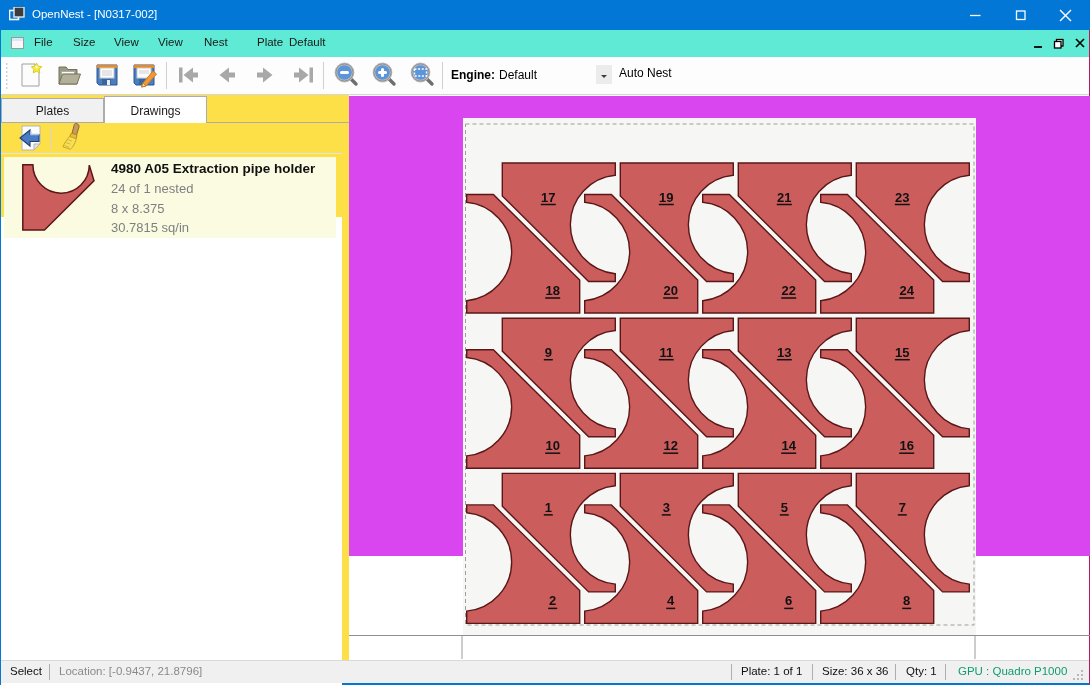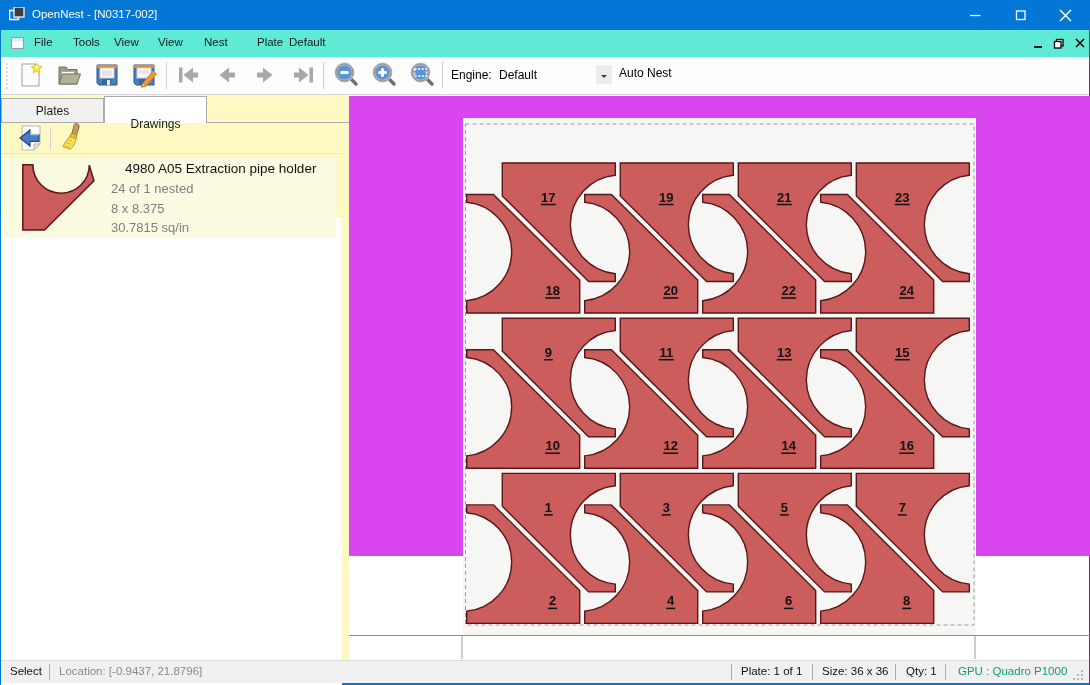--- a/index.html
+++ b/index.html
@@ -4,21 +4,21 @@
 body{font-family:"Liberation Sans",sans-serif;width:1090px;height:685px;overflow:hidden}
 .win{position:relative;width:1090px;height:685px;background:#fff;border-left:1px solid #0277d6;border-right:1px solid #be185d;border-bottom:2px solid #0277d6}
 .abs{position:absolute}
 .title{position:absolute;left:-1px;top:0;width:1090px;height:30px;background:#0277d6;color:#fff;font-size:11.5px}
 .title .txt{position:absolute;left:32px;top:8px}
 .menu{position:absolute;left:0;top:30px;width:1088px;height:27px;background:#5eead4;font-size:11.5px;color:#191919}
 .menu span{position:absolute;top:6px}
 .tb{position:absolute;left:0;top:57px;width:1088px;height:38px;background:#fdfdfd;border-bottom:1px solid #d6d6d6;font-size:12px}
 .tb .sep{position:absolute;top:5px;width:1px;height:27px;background:#d0d0d0}
 .tb svg{position:absolute}
-.panel{position:absolute;left:0;top:95px;width:348px;height:565px;background:#fef9c3}
+.panel{position:absolute;left:0;top:95px;width:348px;height:565px;background:#fde047}
 .tab{position:absolute;font-size:12px;color:#1a1a1a;text-align:center}
 .pcontent{position:absolute;left:0;top:122px;width:341px;height:532px;background:#fff}
 .canvas{position:absolute;left:348px;top:96px;width:741px;height:460px;background:#d946ef}
 .status{position:absolute;left:0;top:660px;width:1088px;height:23px;background:#f0f0f0;border-top:1px solid #d9d9d9;font-size:11.5px;color:#111}
 .status span{position:absolute;top:4px}
 .ssep{position:absolute;top:3px;width:1px;height:16px;background:#aeaeae}
 .gray{color:#8a8a8a}
 .pn{font:bold 13px "Liberation Sans",sans-serif;fill:#111}
 </style></head><body>
 <div class="win">
@@ -34,21 +34,21 @@
   <line x1="107" y1="10" x2="118" y2="21" stroke="#fff" stroke-width="1.4"></line>
   <line x1="118" y1="10" x2="107" y2="21" stroke="#fff" stroke-width="1.4"></line>
  </svg>
 </div>
 <div class="menu">
  <svg class="abs" style="left:10px;top:7px" width="13" height="12" viewBox="0 0 13 12">
   <rect x="0.5" y="0.5" width="12" height="11" fill="#f8f8f8" stroke="#9a9a9a"></rect>
   <rect x="1" y="1" width="11" height="3" fill="#dce6f5"></rect>
  </svg>
  <span style="left:33px">File</span>
- <span style="left:72px">Tools</span>
+ <span style="left:72px">Size</span>
  <span style="left:113px">View</span>
  <span style="left:157px">View</span>
  <span style="left:203px">Nest</span>
  <span style="left:256px">Plate</span>
  <span style="left:288px">Default</span>
  <svg class="abs" style="left:1028px;top:6px" width="60" height="14" viewBox="0 0 60 14">
   <line x1="5" y1="11" x2="13" y2="11" stroke="#000" stroke-width="1.8"></line>
   <rect x="27.5" y="3.5" width="6.5" height="6.5" fill="#fff" stroke="#000" stroke-width="1.3"></rect>
   <rect x="25.5" y="5.5" width="6.5" height="6.5" fill="#fff" stroke="#000" stroke-width="1.3"></rect>
   <path d="M47 3 L55 11 M55 3 L47 11" stroke="#000" stroke-width="1.6"></path>
@@ -116,52 +116,52 @@
   <rect x="6" y="9" width="9" height="3" rx="1.5" fill="#fff"></rect>
         <rect x="9" y="6" width="3" height="9" rx="1.5" fill="#fff"></rect>
  </svg>
  <svg style="left:409px;top:5px" width="26" height="26" viewBox="0 0 26 26">
   <line x1="16" y1="16" x2="22" y2="22" stroke="#6e6e6e" stroke-width="3.4" stroke-linecap="round"></line>
   <circle cx="10.5" cy="10.5" r="8.6" fill="#5d95d8" stroke="#c0c0c0" stroke-width="2.6"></circle>
   <circle cx="10.5" cy="10.5" r="8.6" fill="none" stroke="#8a8a8a" stroke-width="1"></circle>
   <rect x="4.5" y="7" width="12" height="7" fill="none" stroke="#fff" stroke-width="1.4" stroke-dasharray="2 1.6"></rect>
  </svg>
  <div class="sep" style="left:441px"></div>
- <span class="abs" style="left:450px;top:11px;font-weight:normal">Engine:</span>
+ <span class="abs" style="left:450px;top:11px;font-weight:bold">Engine:</span>
  <span class="abs" style="left:498px;top:11px">Default</span>
  <div class="abs" style="left:595px;top:8px;width:16px;height:19px;background:#ececec"></div>
  <svg style="left:599px;top:17px" width="8" height="5">
         <path d="M1 1l3 3 3-3z" fill="#3c3c3c"></path>
       </svg>
  <span class="abs" style="left:618px;top:9px">Auto Nest</span>
 </div>
 <div class="panel">
  <div class="pcontent"></div>
  <div class="tab" style="left:0;top:3px;width:103px;height:24px;background:#f1f1f1;border:1px solid #acacac;border-bottom:none;padding-top:5px">Plates</div>
  <div class="abs" style="left:0;top:26.5px;width:348px;height:1px;background:#acacac"></div>
- <div class="tab" style="left:103px;top:1px;width:103px;height:27px;background:#fff;border:1px solid #acacac;border-bottom:none;padding-top:20px">Drawings</div>
+ <div class="tab" style="left:103px;top:1px;width:103px;height:27px;background:#fff;border:1px solid #acacac;border-bottom:none;padding-top:7px">Drawings</div>
  <svg class="abs" style="left:17px;top:30px" width="27" height="26" viewBox="0 0 27 26">
   <path d="M4 1h18v18l-6 6H4z" fill="#fcfcfc" stroke="#b4b4b4"></path>
   <path d="M22 19l-6 6v-6z" fill="#e2e2e2" stroke="#b4b4b4"></path>
   <path d="M21 9.5 v7 h-9 v4.5 l-10 -8 10 -8 v4.5 z" fill="#4a7cc4" stroke="#1e3f73" stroke-width="1.1"></path>
   <path d="M12.8 6.2 v3.3 h8.2" fill="none" stroke="#a8c4e8" stroke-width="1.4"></path>
  </svg>
  <div class="abs" style="left:49px;top:32px;width:1px;height:23px;background:#d5d5d5"></div>
  <svg class="abs" style="left:59px;top:28px" width="26" height="28" viewBox="0 0 26 28">
   <path d="M15.5 0.5 c2.5 0 4 1.5 3.5 3.5 l-2.5 8 -4.5 -1.5 2 -8 c0.3 -1.4 0.8 -2 1.5 -2z" fill="#c59a5d" stroke="#8f6a30"></path>
   <path d="M11.5 10 l5.5 2 -1 4 -6.5 -2.2z" fill="#e8bc38" stroke="#b08c20"></path>
   <path d="M9.5 13.5 l6.8 2.3 c-1 4.5 -3.5 8.5 -6 10.5 l-7.5 -2.5 c1.5 -3.5 4.5 -7.5 6.7 -10.3z" fill="#f7e058" stroke="#caa32a"></path>
   <path d="M7.5 16.5l4.5 1.6M5.8 19.5l4.8 1.7M4.3 22.5l5 1.8" stroke="#d8b832" stroke-width="1"></path>
  </svg>
  <div class="abs" style="left:0;top:57.5px;width:341px;height:1px;background:#e4e4e4"></div>
  <div class="abs" style="left:3px;top:62px;width:332px;height:80.5px;background:#fbfbe2"></div>
  <svg class="abs" style="left:21px;top:69px" width="73" height="67" viewBox="0 0 73 67">
   <path d="M0.8 0.8 H10.9 A27.9 27.9 0 1 0 67.3 1.1 L72 16.9 L22.5 66 H0.8 Z" fill="#cc5d5d" stroke="#5a1717" stroke-width="1.5"></path>
  </svg>
- <div class="abs" style="left:124px;top:66px;width:230px;font-size:13.5px;font-weight:normal;color:#111">4980 A05 Extraction pipe holder</div>
+ <div class="abs" style="left:110px;top:66px;width:230px;font-size:13.5px;font-weight:bold;color:#111">4980 A05 Extraction pipe holder</div>
  <div class="abs" style="left:110px;top:86px;font-size:13px;color:#7f7f7f">24 of 1 nested</div>
  <div class="abs" style="left:110px;top:105.5px;font-size:13px;color:#7f7f7f">8 x 8.375</div>
  <div class="abs" style="left:110px;top:125px;font-size:13px;color:#7f7f7f">30.7815 sq/in</div>
 </div>
 <div class="canvas">
 <svg width="741" height="564" viewBox="0 0 741 564">
 <defs>
 <path id="pu" d="M0 0 H113 V12.3 A49.4 49.4 0 0 0 113 110.7 V118.5 H86.3 L0 32.9 Z" fill="#cc5d5d" stroke="#5a1717" stroke-width="1.4"></path>
 <path id="pl" d="M113 118.5 H0 V106.2 A49.4 49.4 0 0 0 0 7.8 V0 H26.7 L113 85.6 Z" fill="#cc5d5d" stroke="#5a1717" stroke-width="1.4"></path>
 </defs>

